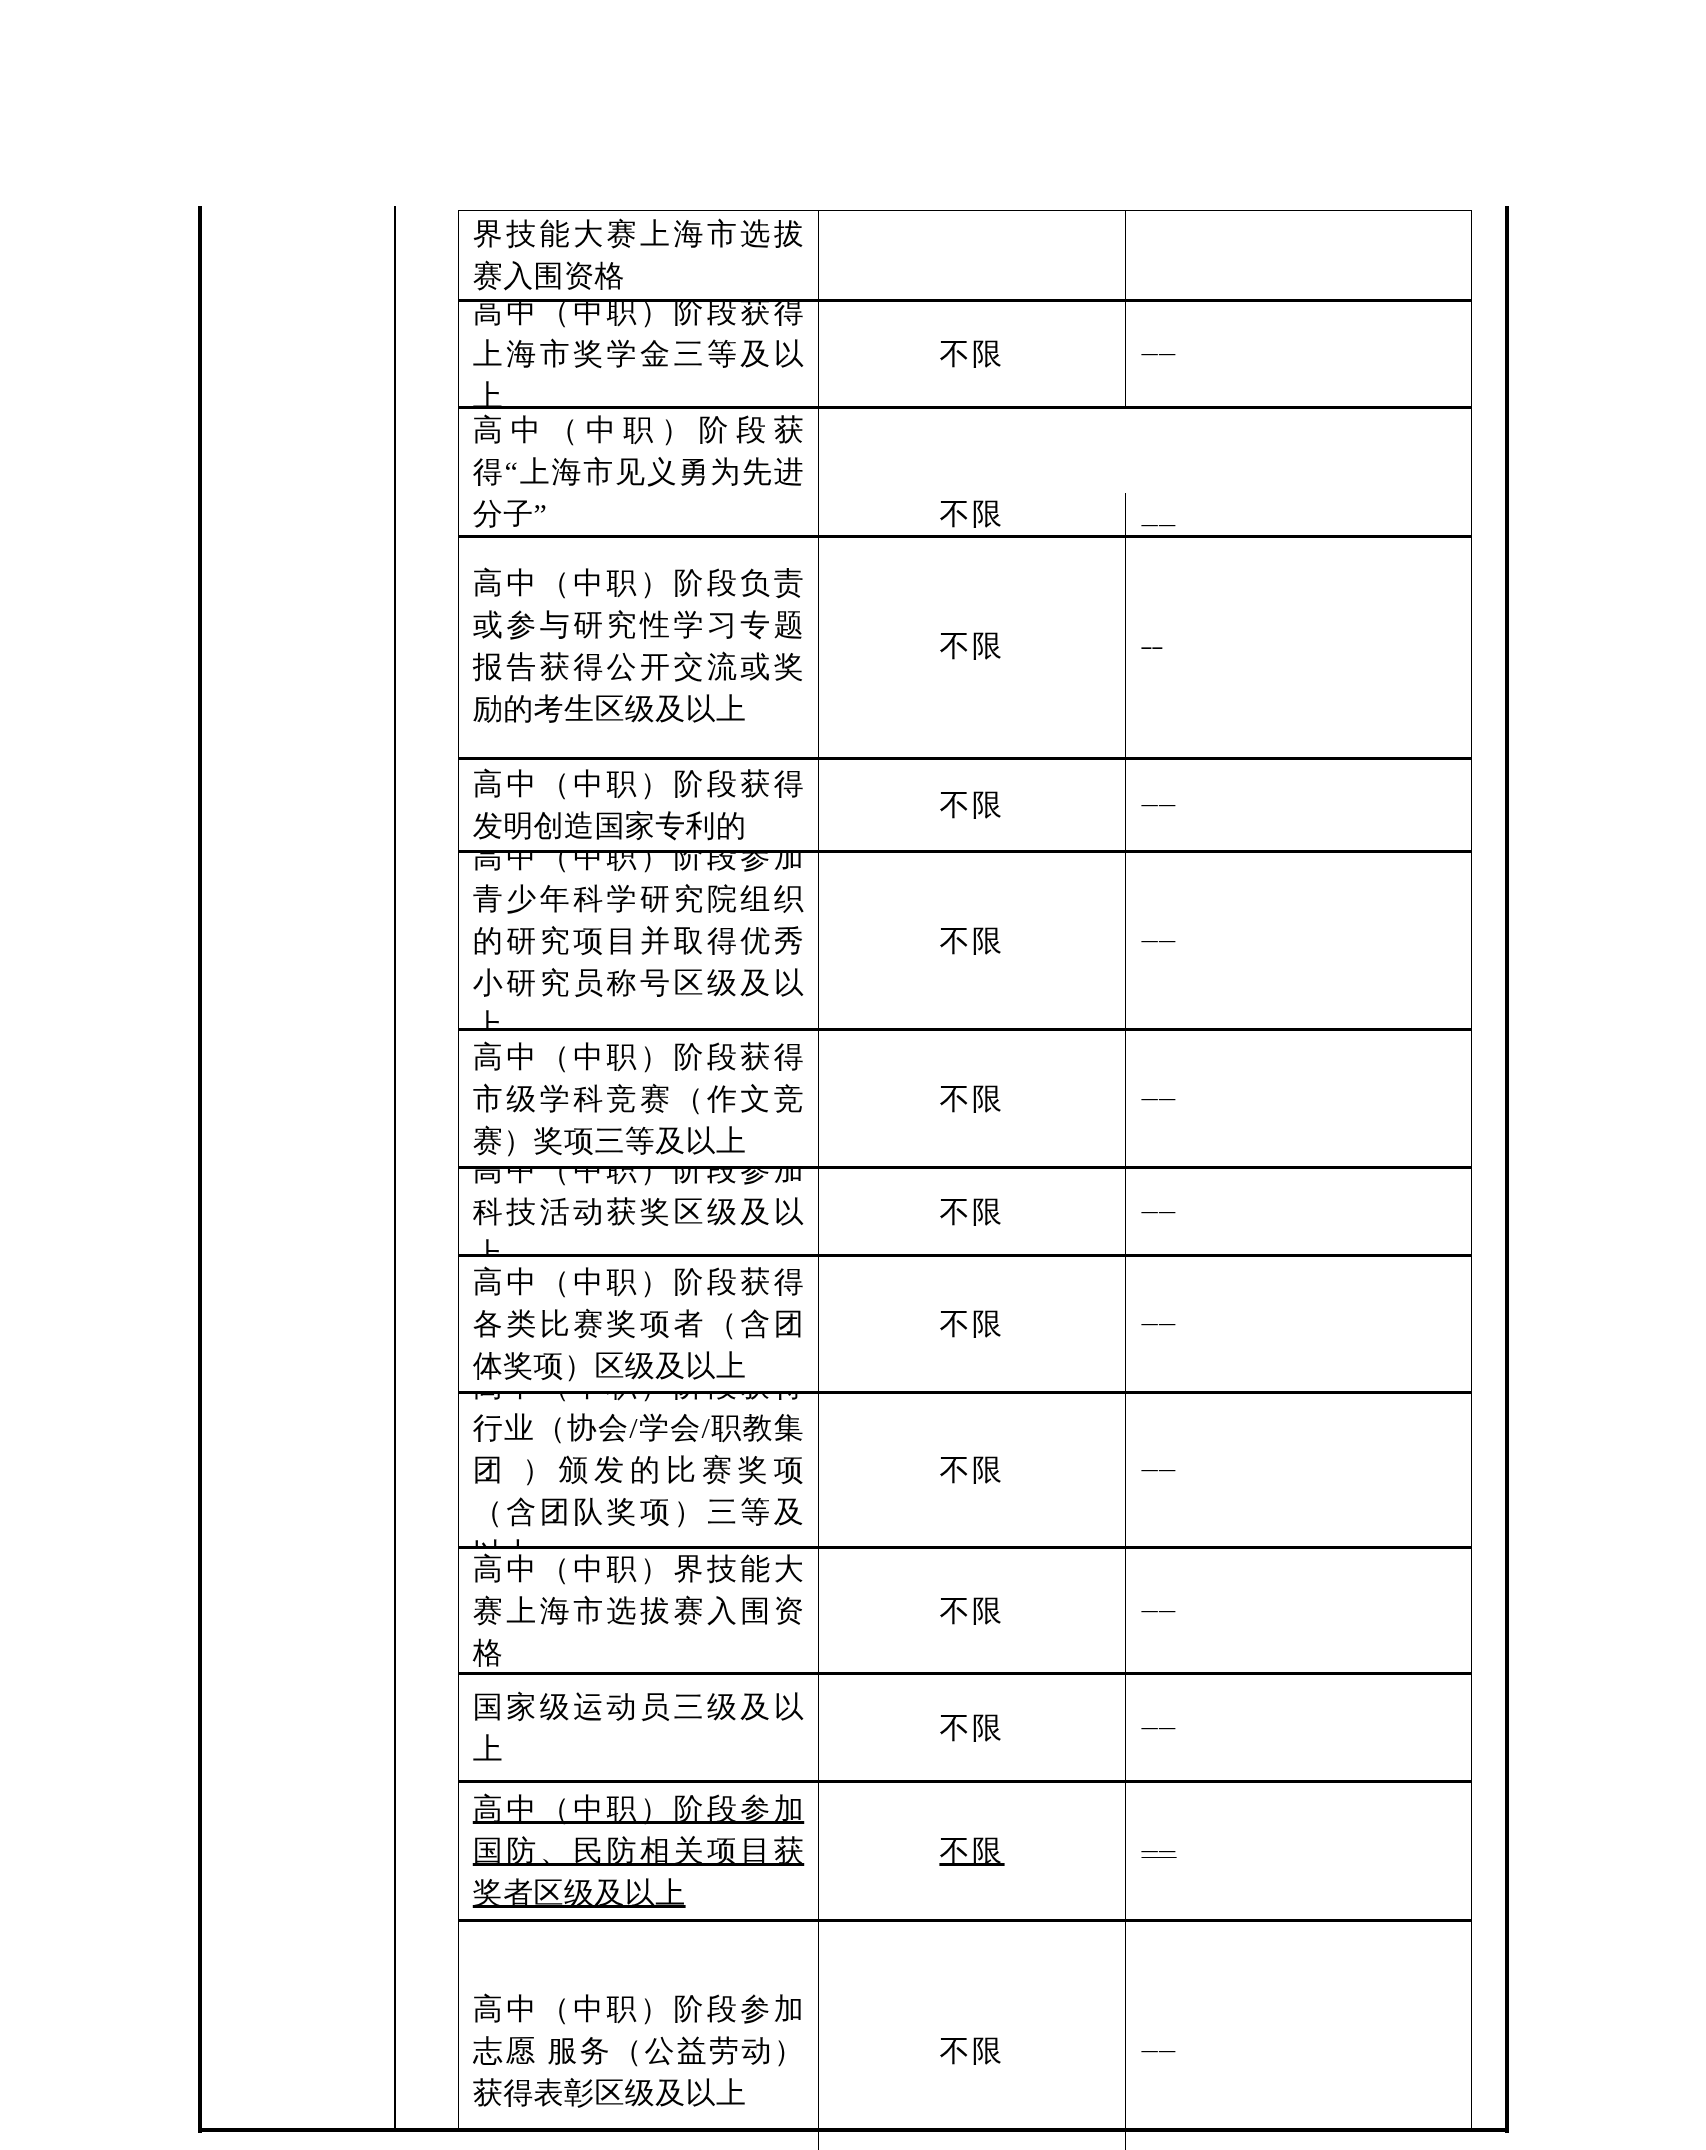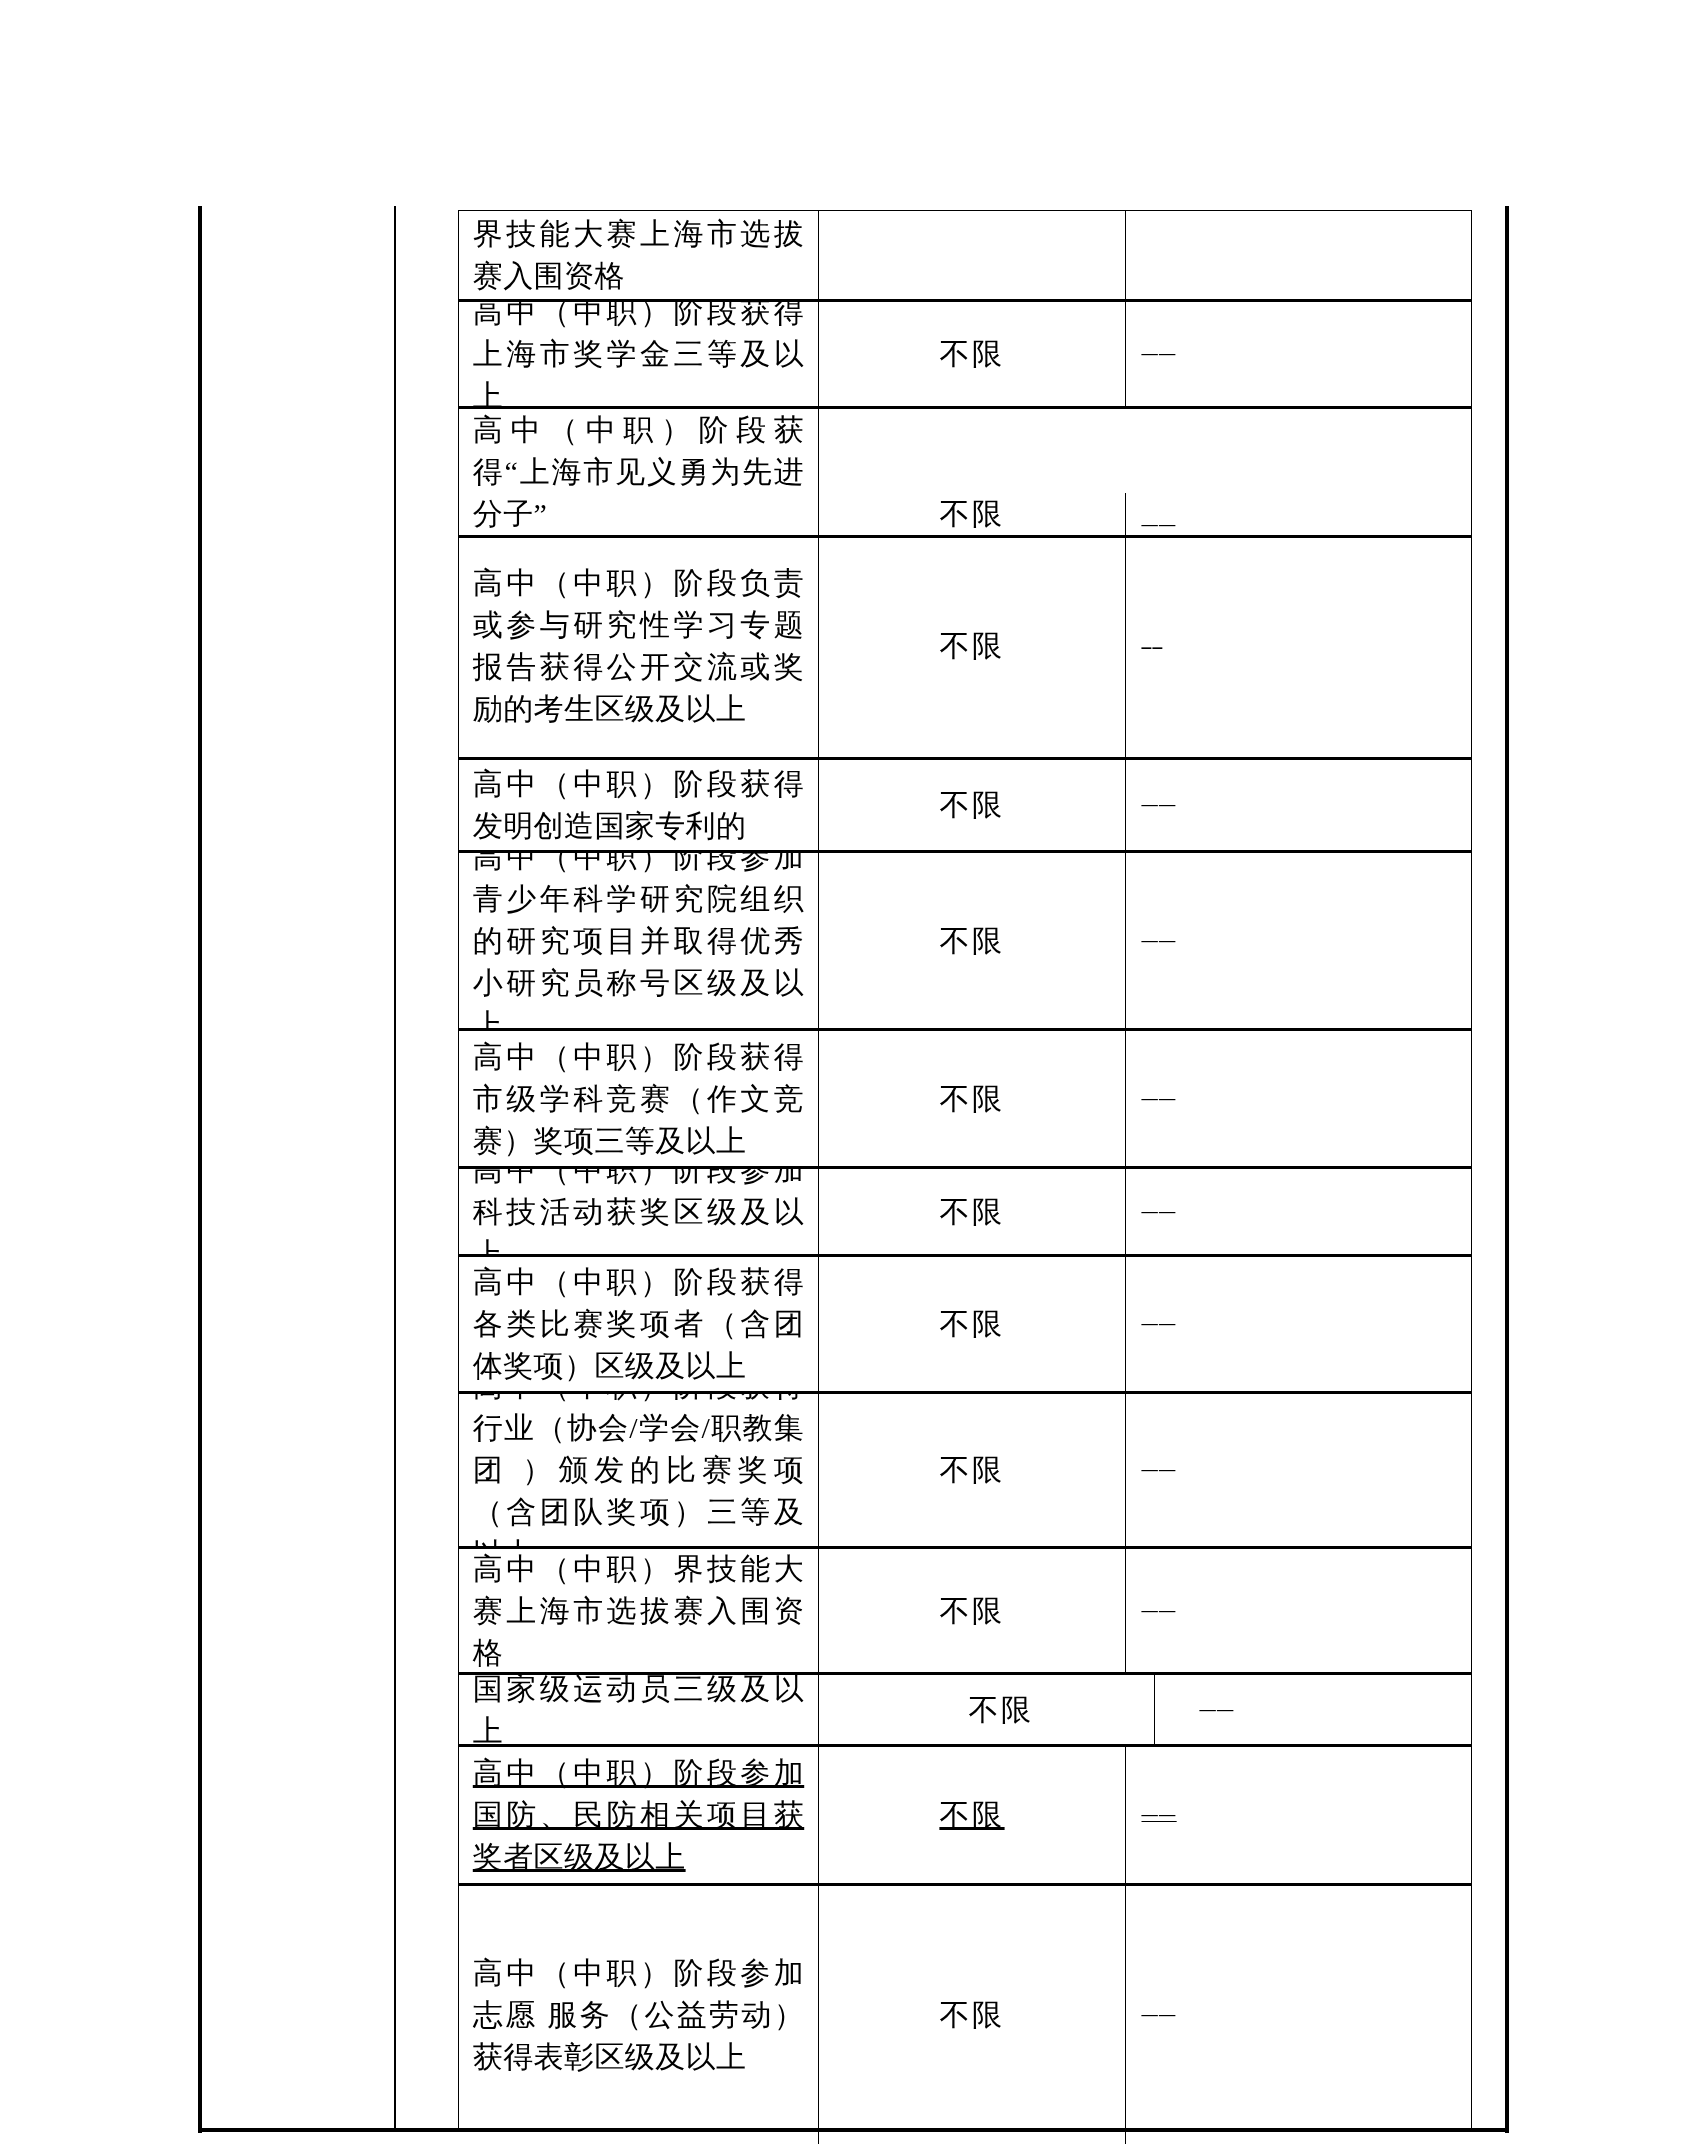--- a/index.html
+++ b/index.html
@@ -52,21 +52,21 @@
   .row:nth-of-type(2)  { height: 107px; }
   .row:nth-of-type(3)  { height: 129px; align-items: flex-end; }
   .row:nth-of-type(4)  { height: 222px; font-family: Liberation Mono, monospace; }
   .row:nth-of-type(5)  { height: 93px; }
   .row:nth-of-type(6)  { height: 178px; }
   .row:nth-of-type(7)  { height: 138px; }
   .row:nth-of-type(8)  { height: 88px; }
   .row:nth-of-type(9)  { height: 137px; }
   .row:nth-of-type(10) { height: 155px; }
   .row:nth-of-type(11) { height: 126px; }
-  .row:nth-of-type(12) { height: 72px; gap: 29px; }
+  .row:nth-of-type(12) { height: 108px; }
   .row:nth-of-type(13) { height: 139px; text-decoration: underline; }
   .row:nth-of-type(14) { height: 258px; }
 
   .cell {
     box-sizing: border-box;
     display: flex;
     align-items: center;
     overflow: hidden;
   }
   .cell.criteria {

